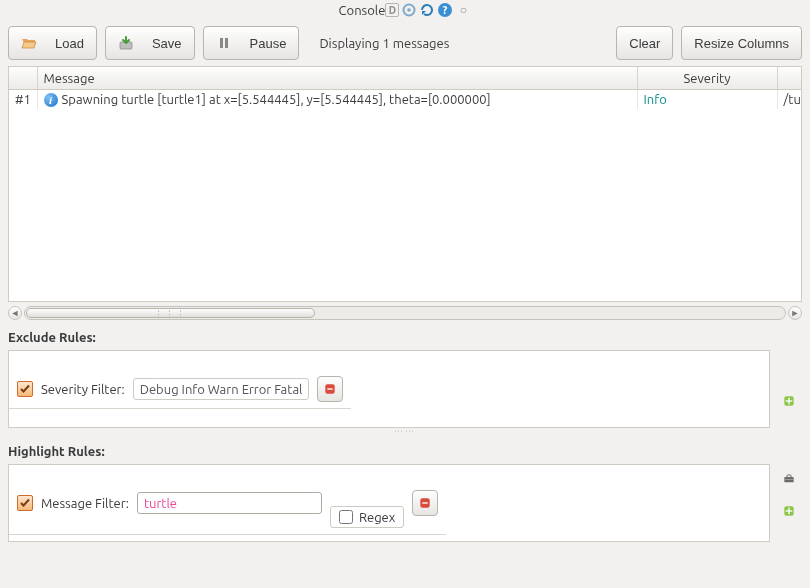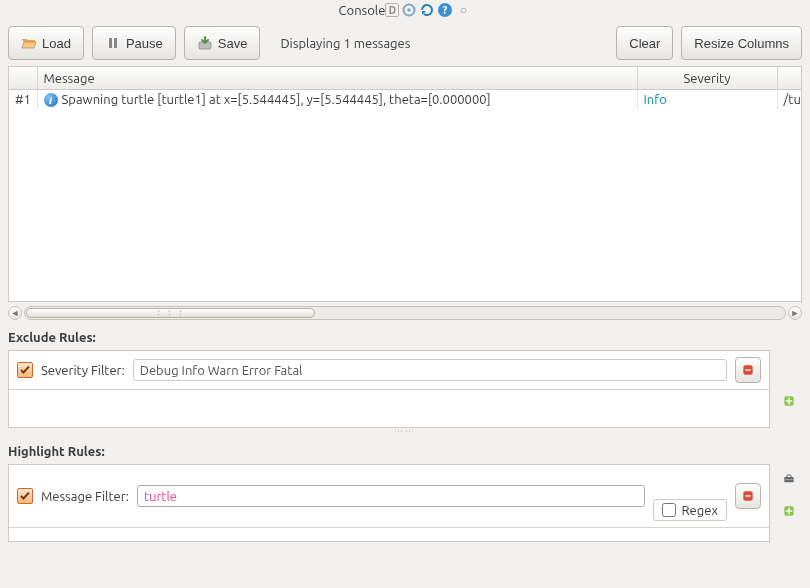--- a/index.html
+++ b/index.html
@@ -29,21 +29,21 @@
   .toolbar {
     display: flex;
     align-items: center;
     gap: 8px;
     padding: 6px 8px;
   }
   .spacer { flex: 1; }
   .btn {
     display: inline-flex;
     align-items: center;
-    gap: 5px;
+    gap: 18px;
     height: 26px;
     padding: 16px 12px;
     border: 1px solid #b8b4ad;
     border-radius: 4px;
     background: linear-gradient(#fefefe, #e7e5e2);
     cursor: pointer;
     font-size: 13px;
     color: #3c3c3c;
   }
   .btn svg { width: 16px; height: 16px; flex: none; }
@@ -116,21 +116,22 @@
     gap: 6px;
     align-items: stretch;
   }
   .rules-list {
     flex: 1;
     border: 1px solid #cfcbc4;
     background: #fff;
     min-height: 78px;
     padding: 0;
     display: flex;
-    flex-direction: column;
+    flex-direction: row;
+    align-items: center;
   }
   .rule-row {
     display: flex;
     align-items: center;
     gap: 8px;
     padding: 6px 8px;
     border-bottom: 1px solid #d8d5cf;
     min-height: 32px;
   }
   .rule-checkbox {
@@ -208,31 +209,31 @@
 <div class="toolbar">
   <button class="btn">
     <svg viewBox="0 0 16 16">
         <path d="M1 4 h5 l1 1 h7 v2 H2.5 L1 4 Z" fill="#e9a65a"></path>
         <path d="M1 13 L3 7 h12 l-2 6 Z" fill="#f4c98b" stroke="#c7853a" stroke-width="0.7"></path>
       </svg>
     <span>Load</span>
   </button>
   <button class="btn">
     <svg viewBox="0 0 16 16">
+        <rect x="2" y="7" width="12" height="7" rx="1" fill="#bfbfbf" stroke="#888" stroke-width="0.7"></rect>
+        <path d="M8 2 v6 M5 5 l3 3 l3 -3" fill="none" stroke="#4a9b3a" stroke-width="2" stroke-linecap="round" stroke-linejoin="round"></path>
+      </svg>
+    <span>Save</span>
+  </button>
+  <button class="btn">
+    <svg viewBox="0 0 16 16">
         <rect x="4" y="3" width="3" height="10" fill="#888"></rect>
         <rect x="9" y="3" width="3" height="10" fill="#888"></rect>
       </svg>
     <span>Pause</span>
-  </button>
-  <button class="btn">
-    <svg viewBox="0 0 16 16">
-        <rect x="2" y="7" width="12" height="7" rx="1" fill="#bfbfbf" stroke="#888" stroke-width="0.7"></rect>
-        <path d="M8 2 v6 M5 5 l3 3 l3 -3" fill="none" stroke="#4a9b3a" stroke-width="2" stroke-linecap="round" stroke-linejoin="round"></path>
-      </svg>
-    <span>Save</span>
   </button>
   <span class="status-text">Displaying 1 messages</span>
   <span class="spacer"></span>
   <button class="btn">
     <span>Clear</span>
   </button>
   <button class="btn">
     <span>Resize Columns</span>
   </button>
 </div>

